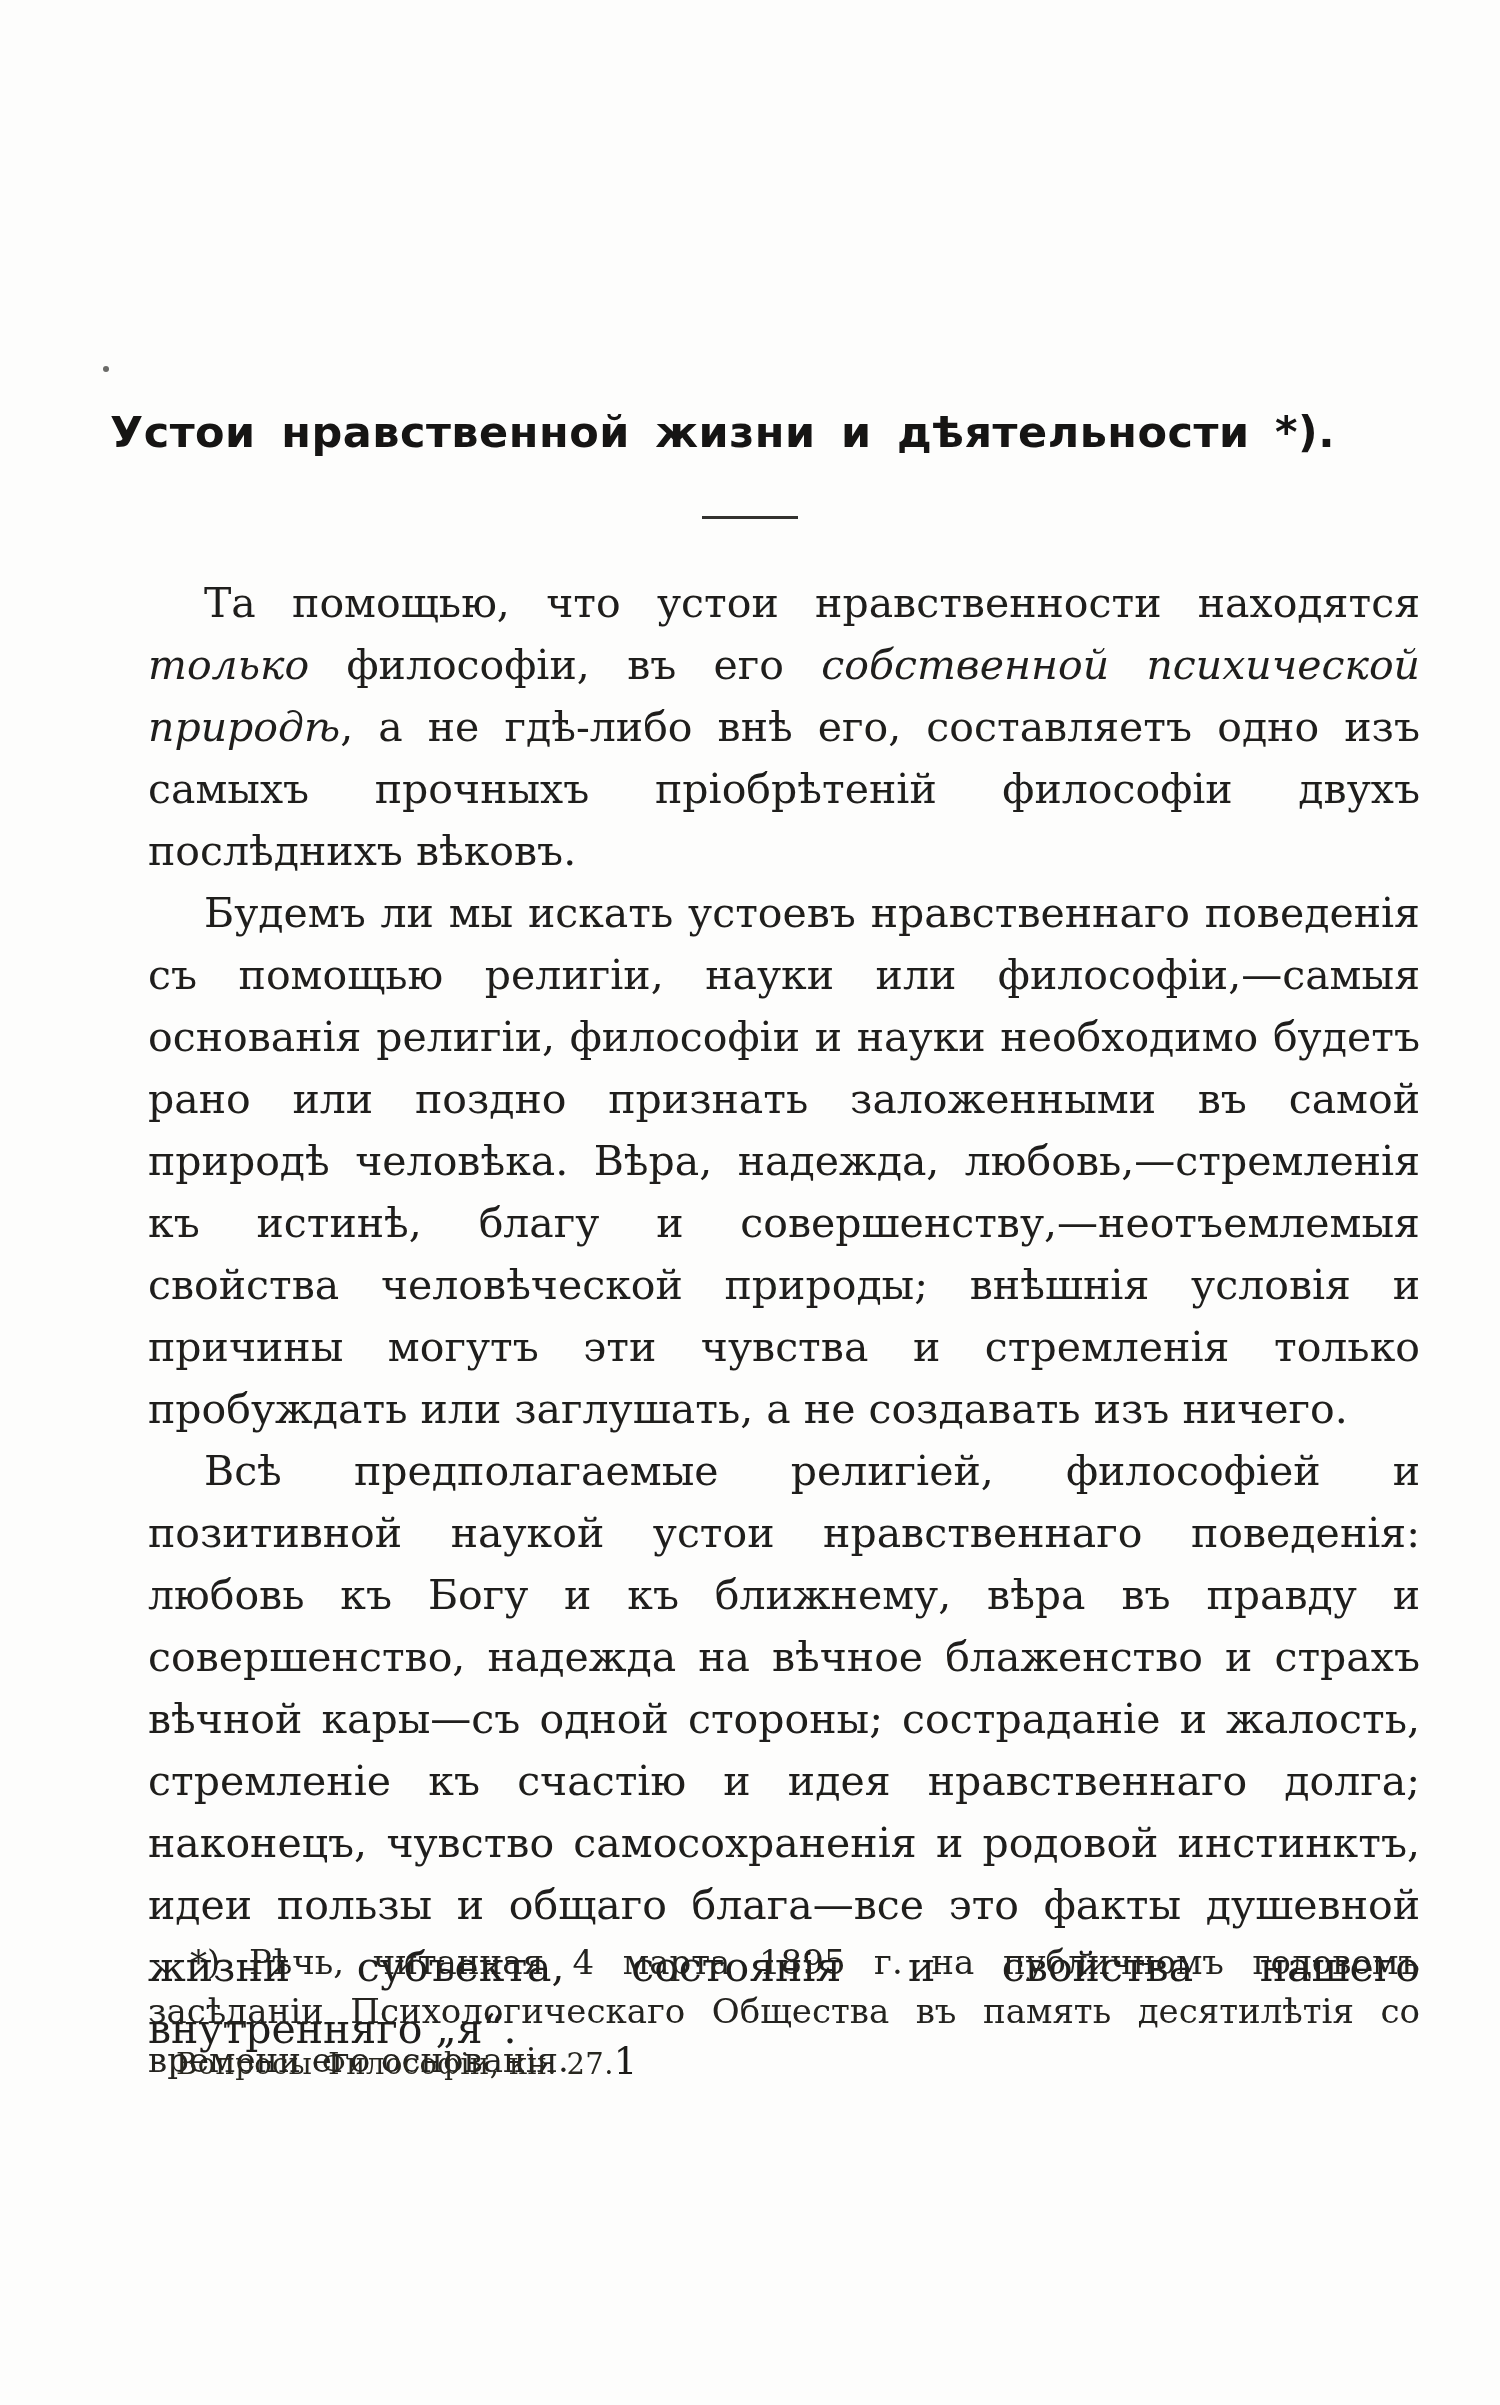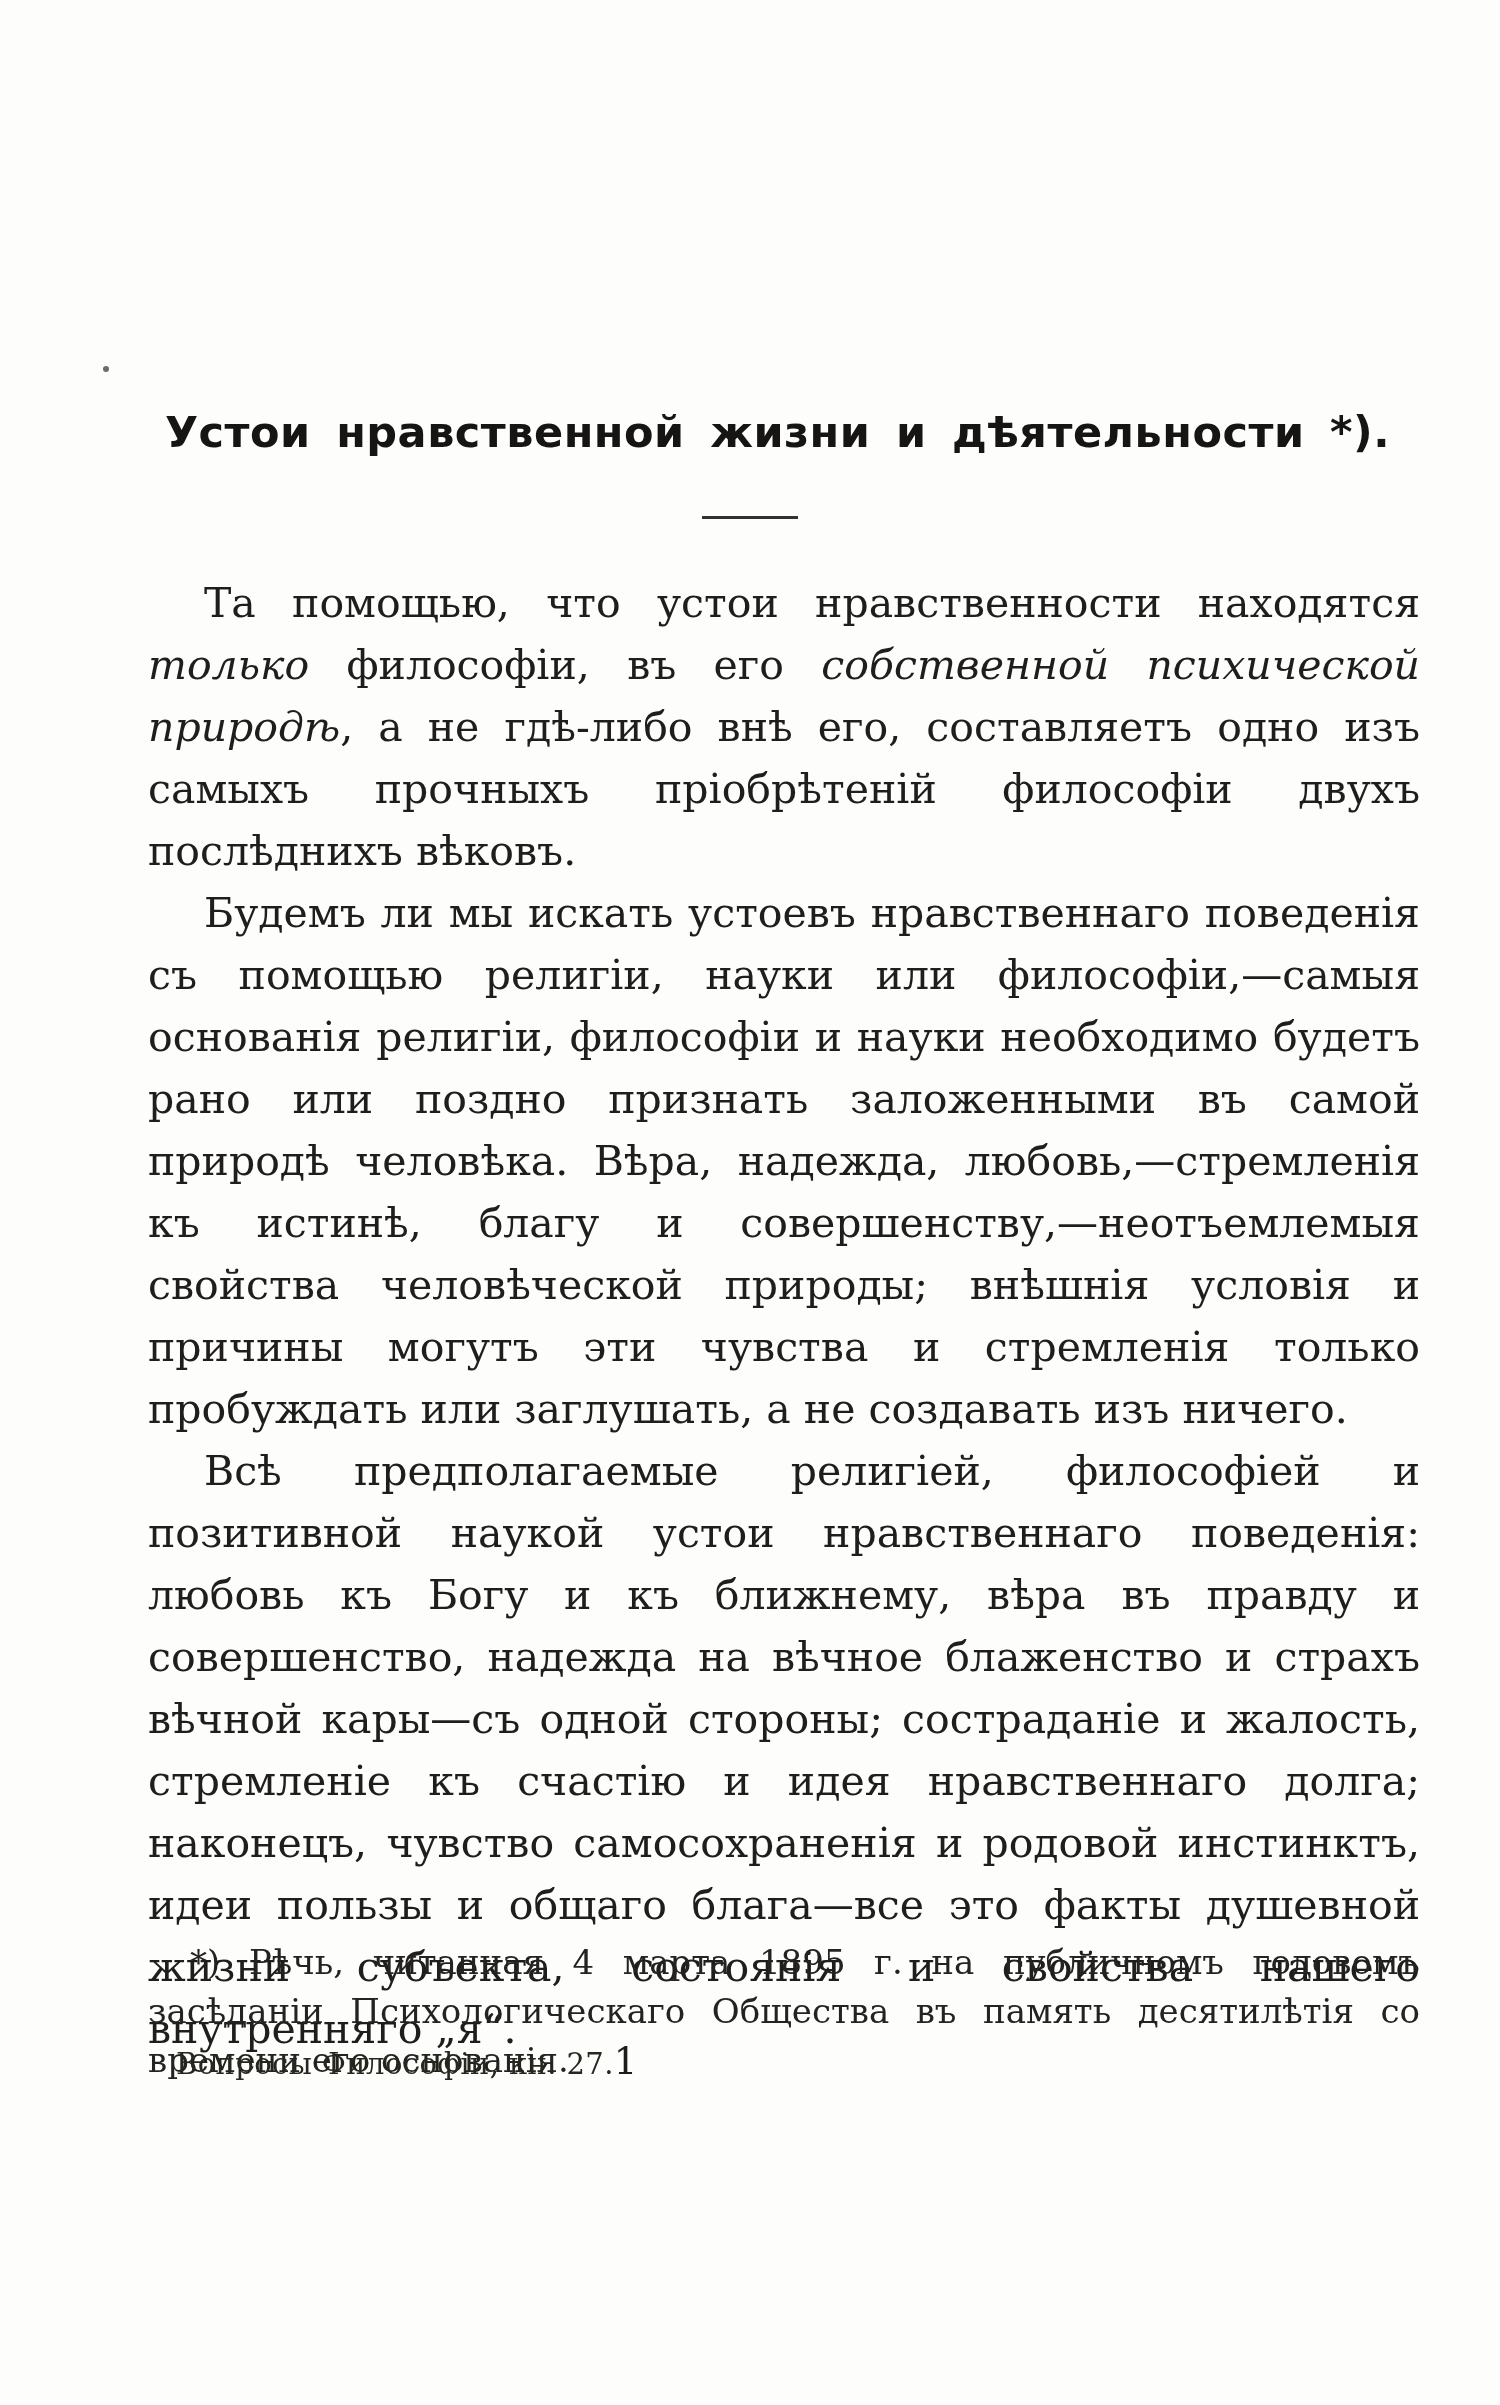--- a/index.html
+++ b/index.html
@@ -23,21 +23,21 @@
     width: 6px;
     height: 6px;
     background: #6b6b68;
     border-radius: 50%;
   }
   .article-title {
     position: absolute;
     top: 378px;
     left: 110px;
     width: 1280px;
-    text-align: right;
+    text-align: left;
     white-space: nowrap;
     font-family: "DejaVu Sans", "Liberation Sans", sans-serif;
     font-weight: bold;
     font-size: 43px;
     letter-spacing: 0.5px;
     word-spacing: 10px;
     color: #161514;
   }
   .title-divider {
     position: absolute;

